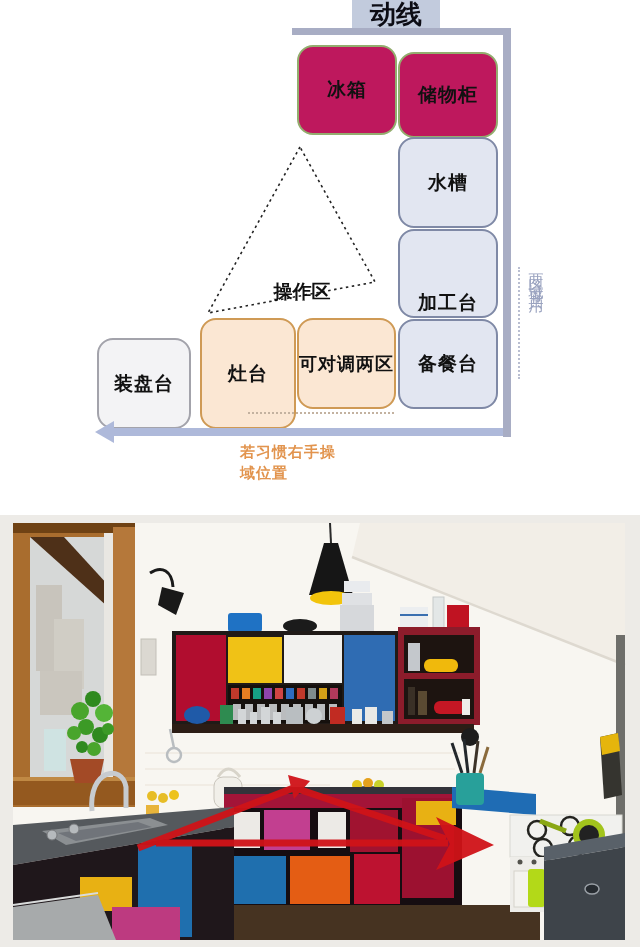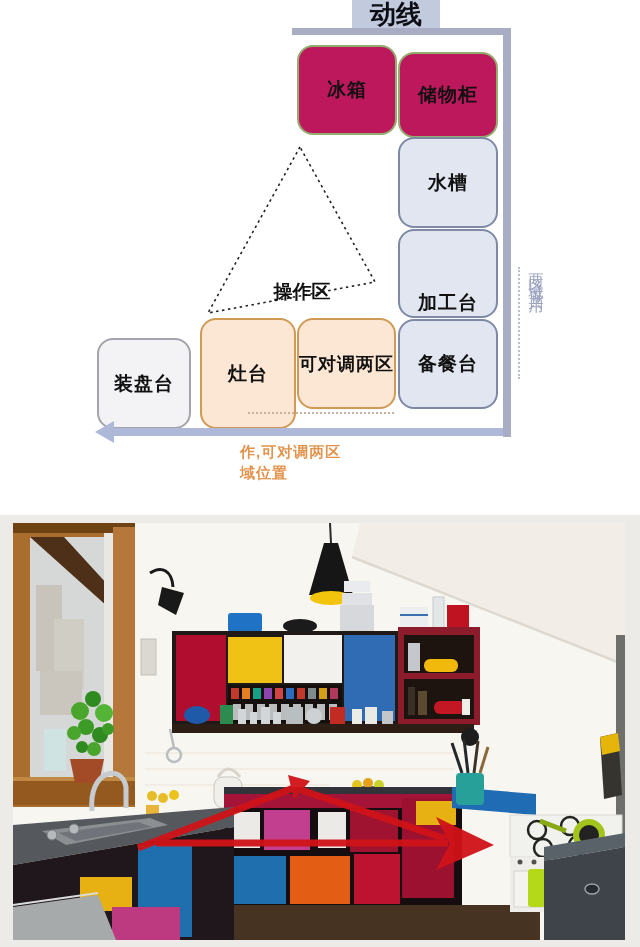--- a/index.html
+++ b/index.html
@@ -74,21 +74,21 @@
     <div id="tri-label" class="abs" style="text-align:center;">操作区</div>
 
     <div id="v-dots" class="abs"></div>
     <div id="side-note" class="abs">两区域可共用</div>
     <div id="h-dots" class="abs"></div>
 
     <div id="flow-arrow-head" class="abs"></div>
     <div id="flow-arrow-bar" class="abs"></div>
 
     <div id="caption" class="abs">
-      <div>作,可对调两区</div>
+      <div>若习惯右手操</div>
       <div>域位置</div>
     </div>
   </div>
 
   <div id="photo-wrap">
   <svg width="640" height="432" viewBox="0 0 640 432">
     <rect x="0" y="0" width="640" height="432" fill="#edebe7"></rect>
     <rect x="13" y="8" width="612" height="417" fill="#f8f6f1"></rect>
     <g>
       <polygon points="360,8 625,8 625,150 352,42" fill="#f2eee7"></polygon>

